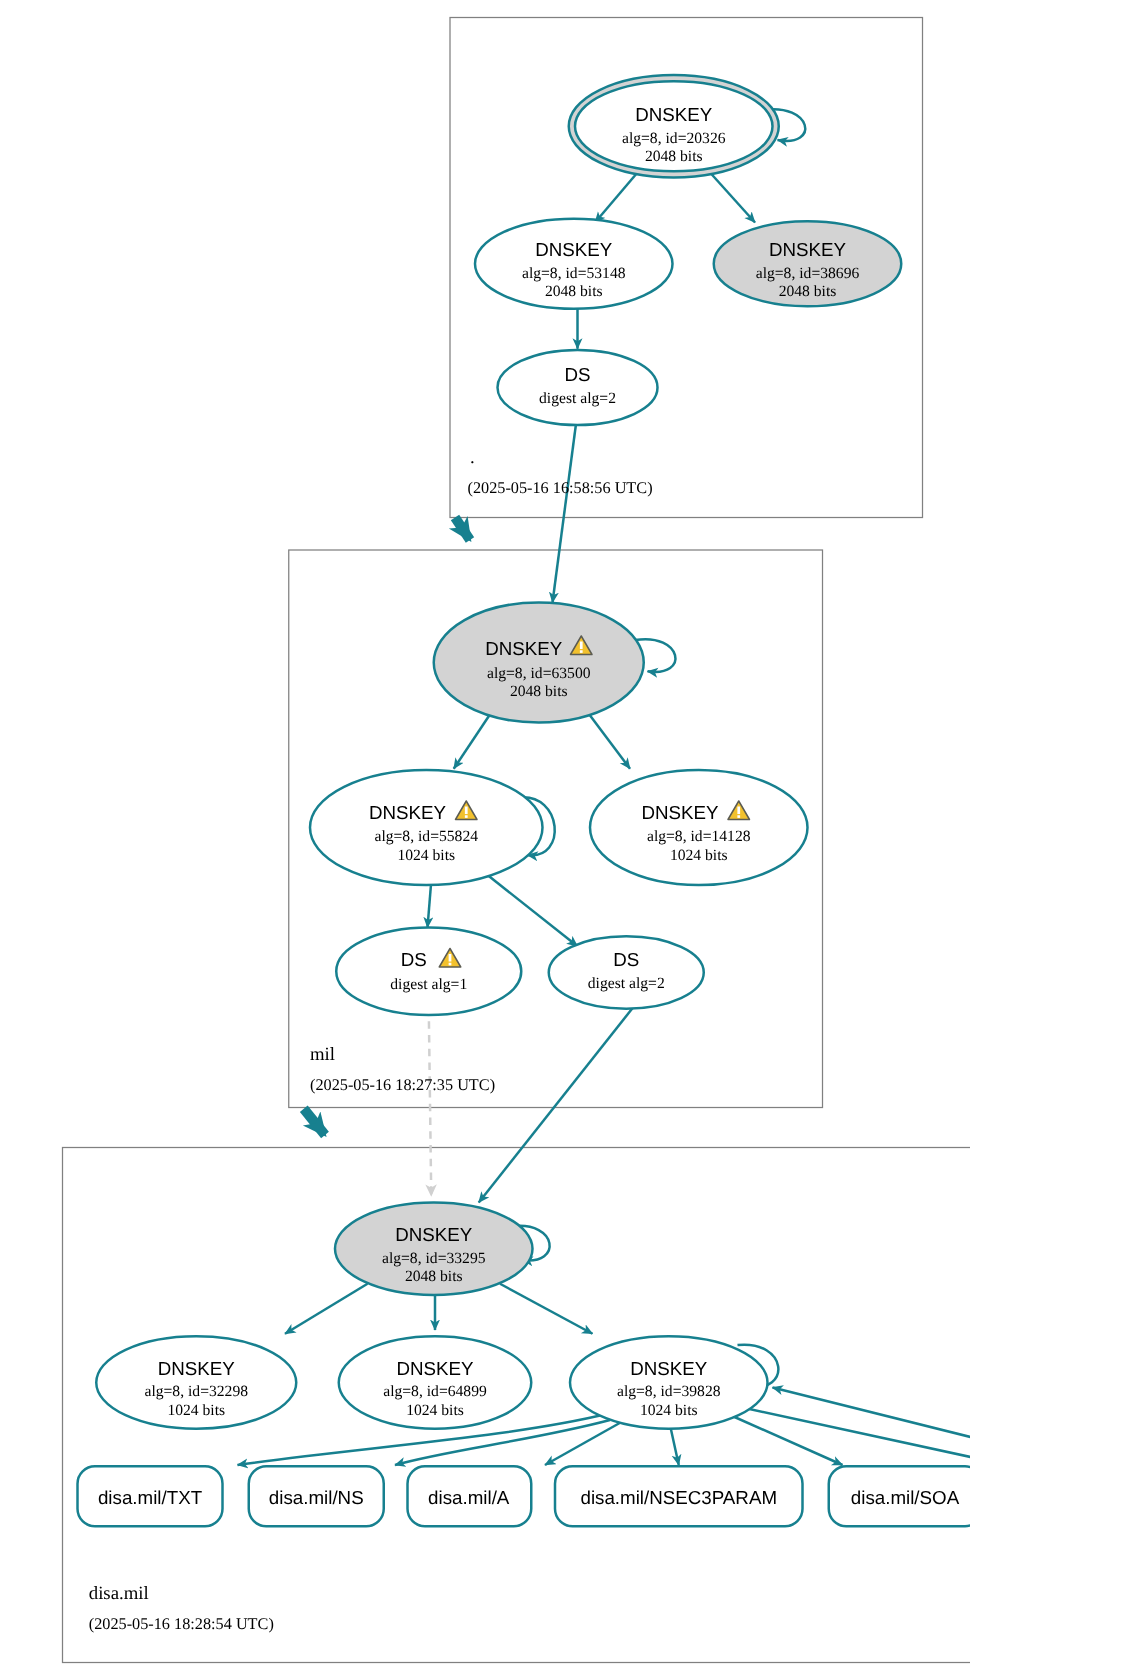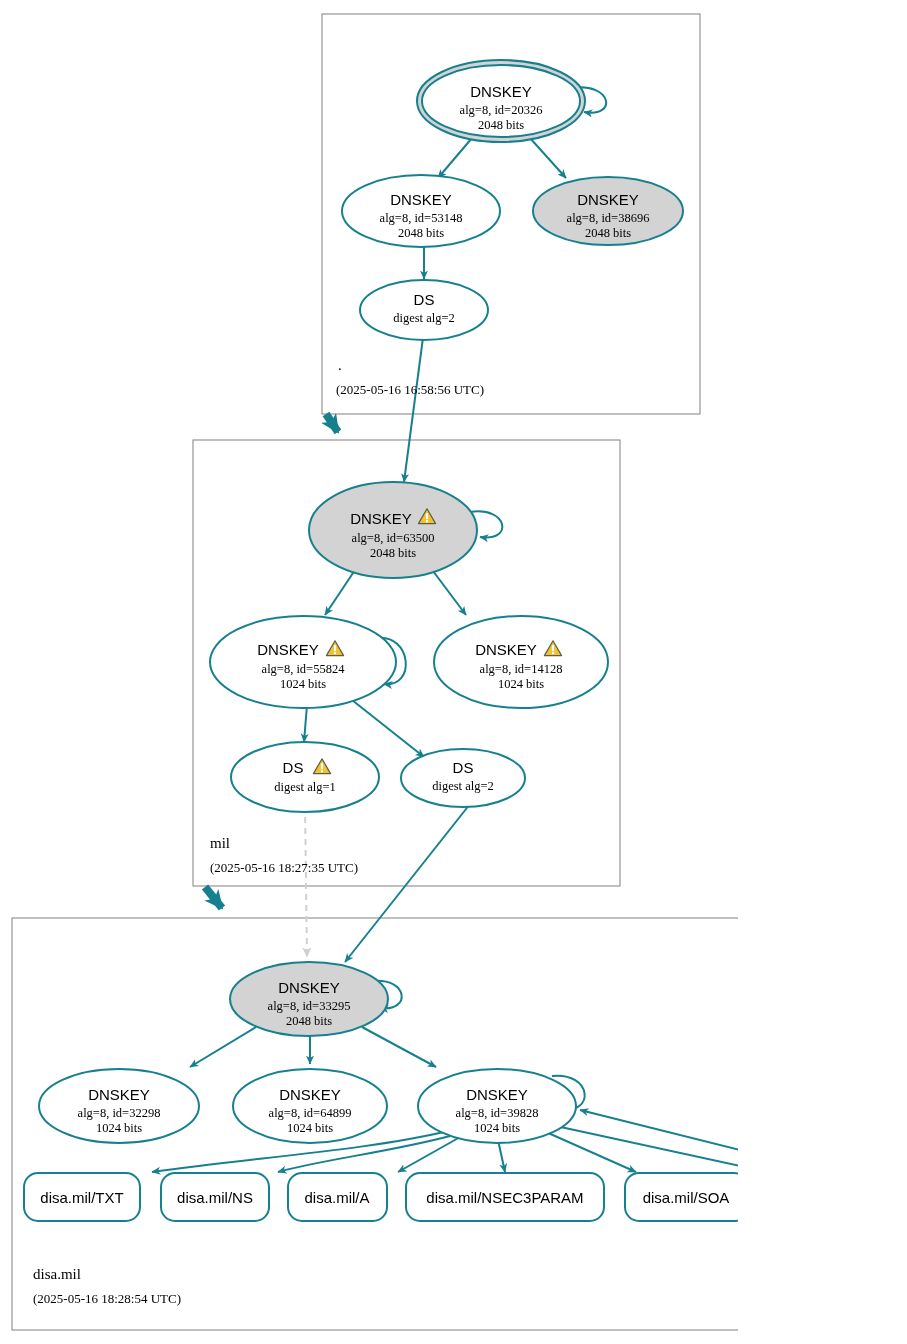--- a/index.html
+++ b/index.html
@@ -1,17 +1,17 @@
 <!DOCTYPE html>
 <html><head>
 <meta charset="utf-8">
 <style>
   html,body{margin:0;padding:0;background:#ffffff;}
   body{width:907px;height:1344px;font-family:"Liberation Serif",serif;}
-  #stage{position:relative;width:738px;height:1344px;overflow:hidden;}
+  #stage{position:relative;width:738px;height:1344px;overflow:hidden;margin-left:38px;}
   svg{position:absolute;top:0;left:0;}
   .zonebox{fill:#ffffff;stroke:#808080;stroke-width:1;}
   .node-ell{fill:#ffffff;stroke:#17808f;stroke-width:2;}
   .node-ell.filled{fill:#d3d3d3;}
   .node-rect{fill:#ffffff;stroke:#17808f;stroke-width:2;}
   .edge{fill:none;stroke:#17808f;stroke-width:2;}
   .edge-thick{fill:none;stroke:#17808f;stroke-width:8;}
   .edge-dashed{fill:none;stroke:#d0d0d0;stroke-width:2;stroke-dasharray:6 5;}
   text{font-family:"Liberation Serif",serif;fill:#000000;}
   .t-title{font-family:"Liberation Sans",sans-serif;font-size:15px;}

